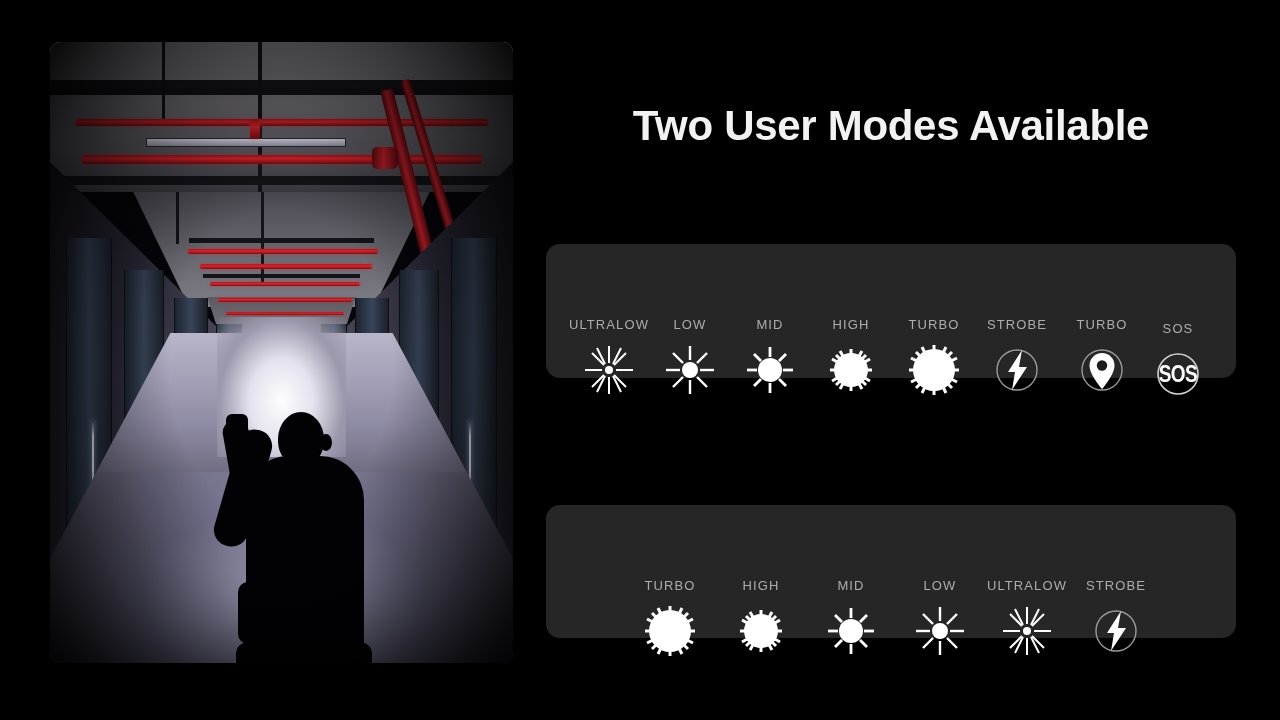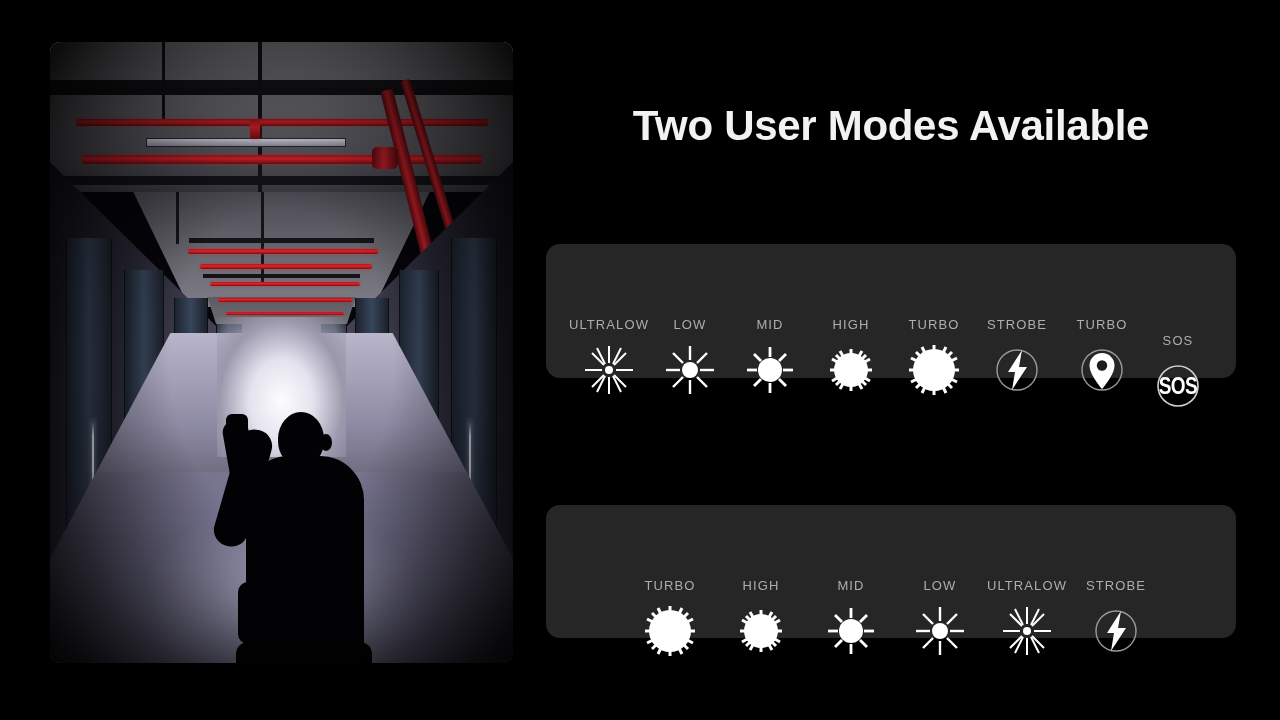--- a/index.html
+++ b/index.html
@@ -429,21 +429,21 @@
       <div class="mode-label">TURBO</div>
       <div class="icon-wrap">
         <svg width="52" height="52" viewBox="0 0 52 52" fill="none">
           <circle cx="26" cy="26" r="20" stroke="#9a9a9a" stroke-width="1.4" fill="none"></circle>
           <path d="M26 9 C19 9 13.5 14.5 13.5 21.5 C13.5 31 26 45 26 45 C26 45 38.5 31 38.5 21.5 C38.5 14.5 33 9 26 9 Z" fill="#fff"></path>
           <circle cx="26" cy="21.5" r="5.2" fill="#1c1c1c"></circle>
         </svg>
       </div>
     </div>
 
-    <div class="mode-item" style="left:632px;top:44px;">
+    <div class="mode-item" style="left:632px;top:32px;">
       <div class="mode-label">SOS</div>
       <div class="icon-wrap">
         <svg width="52" height="52" viewBox="0 0 52 52" fill="none">
           <circle cx="26" cy="26" r="20" stroke="#cfcfcf" stroke-width="1.6" fill="none"></circle>
           <text x="26" y="34" text-anchor="middle" fill="#fff" font-family="Liberation Sans, sans-serif" font-size="19" font-weight="bold" letter-spacing="-0.5" transform="scale(1,1.25) translate(0,-6.6)">SOS</text>
         </svg>
       </div>
     </div>
   </div>
 

